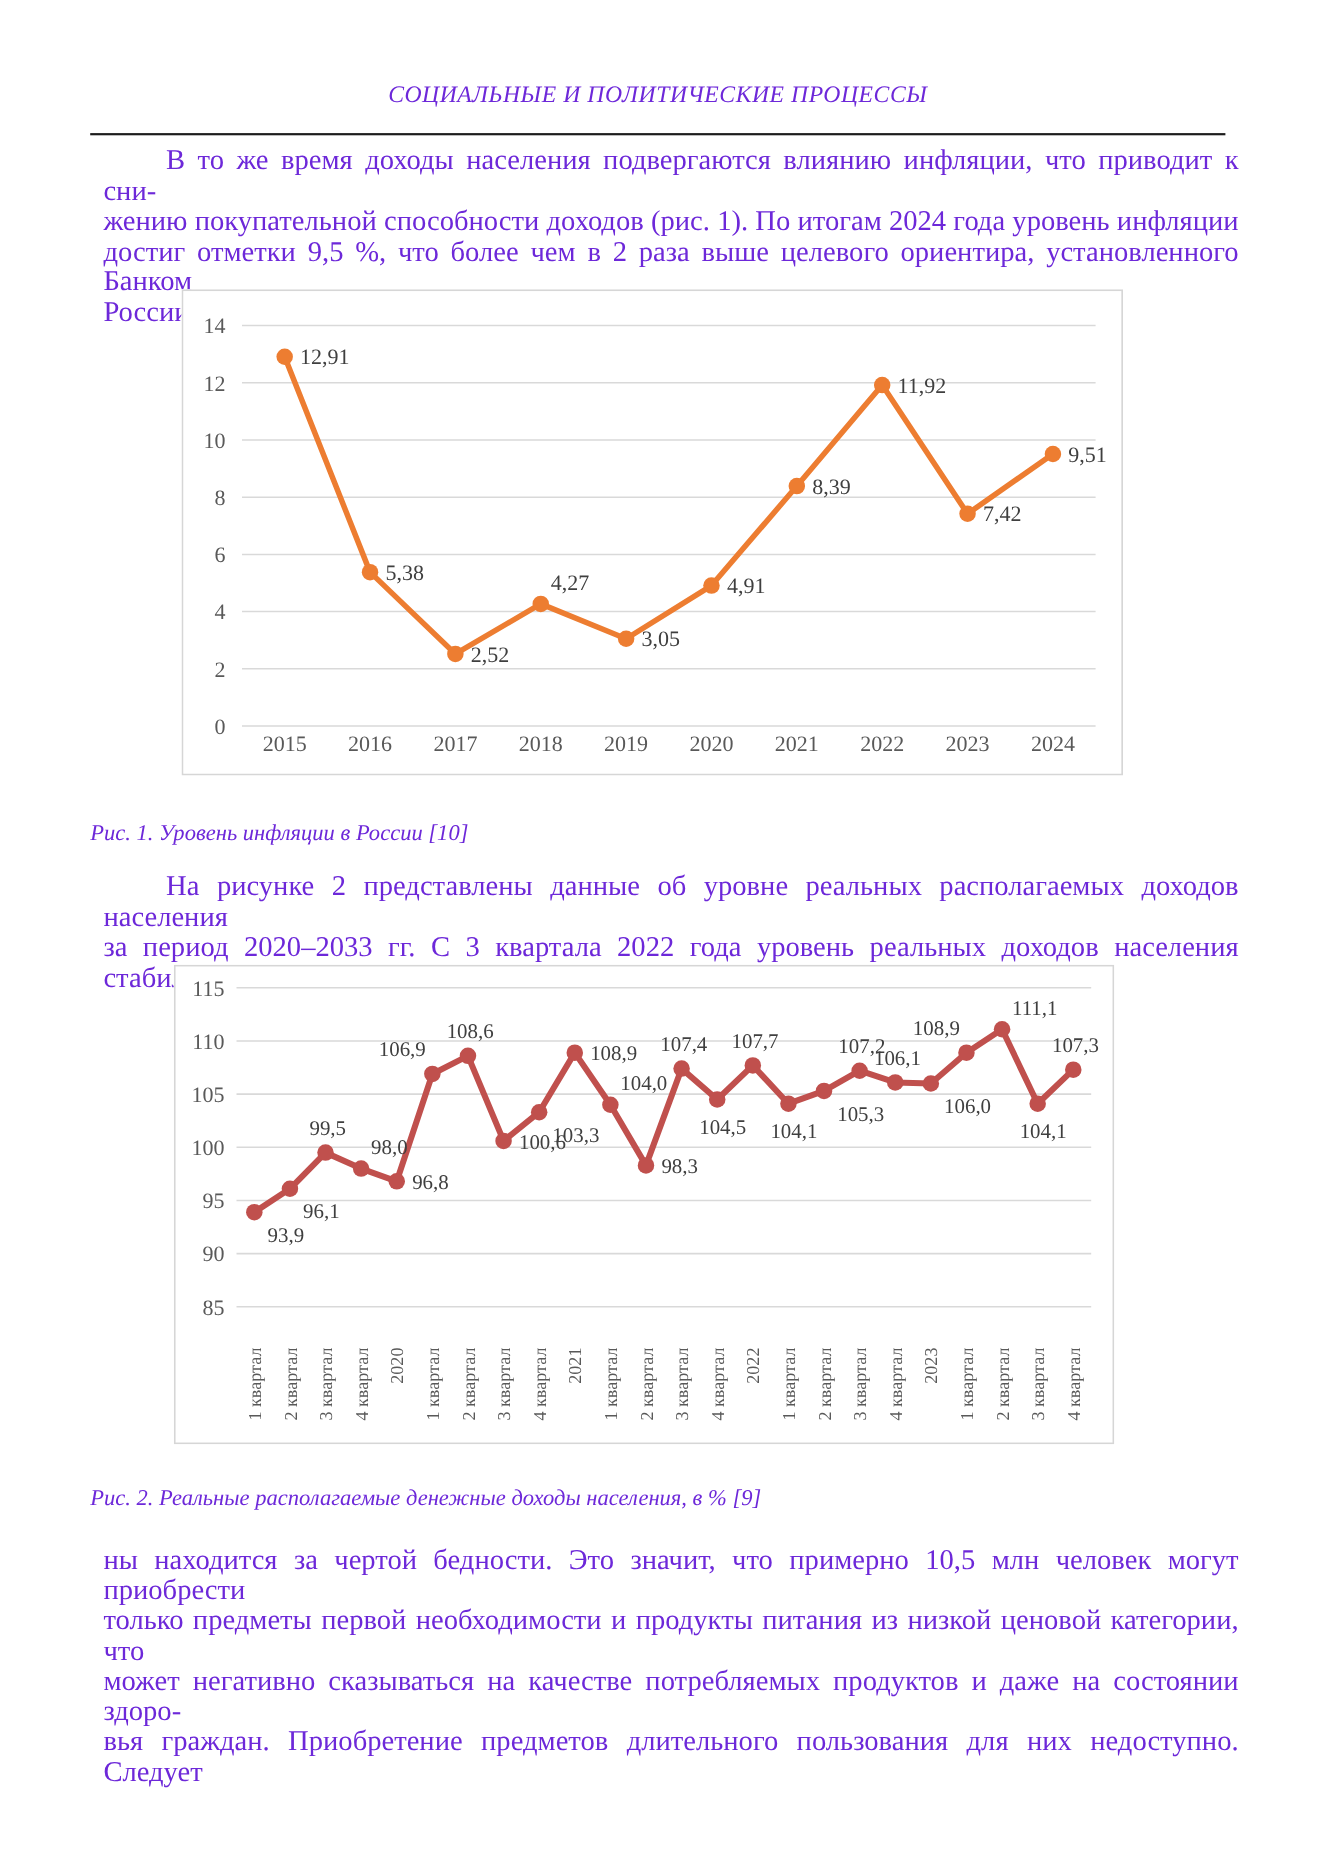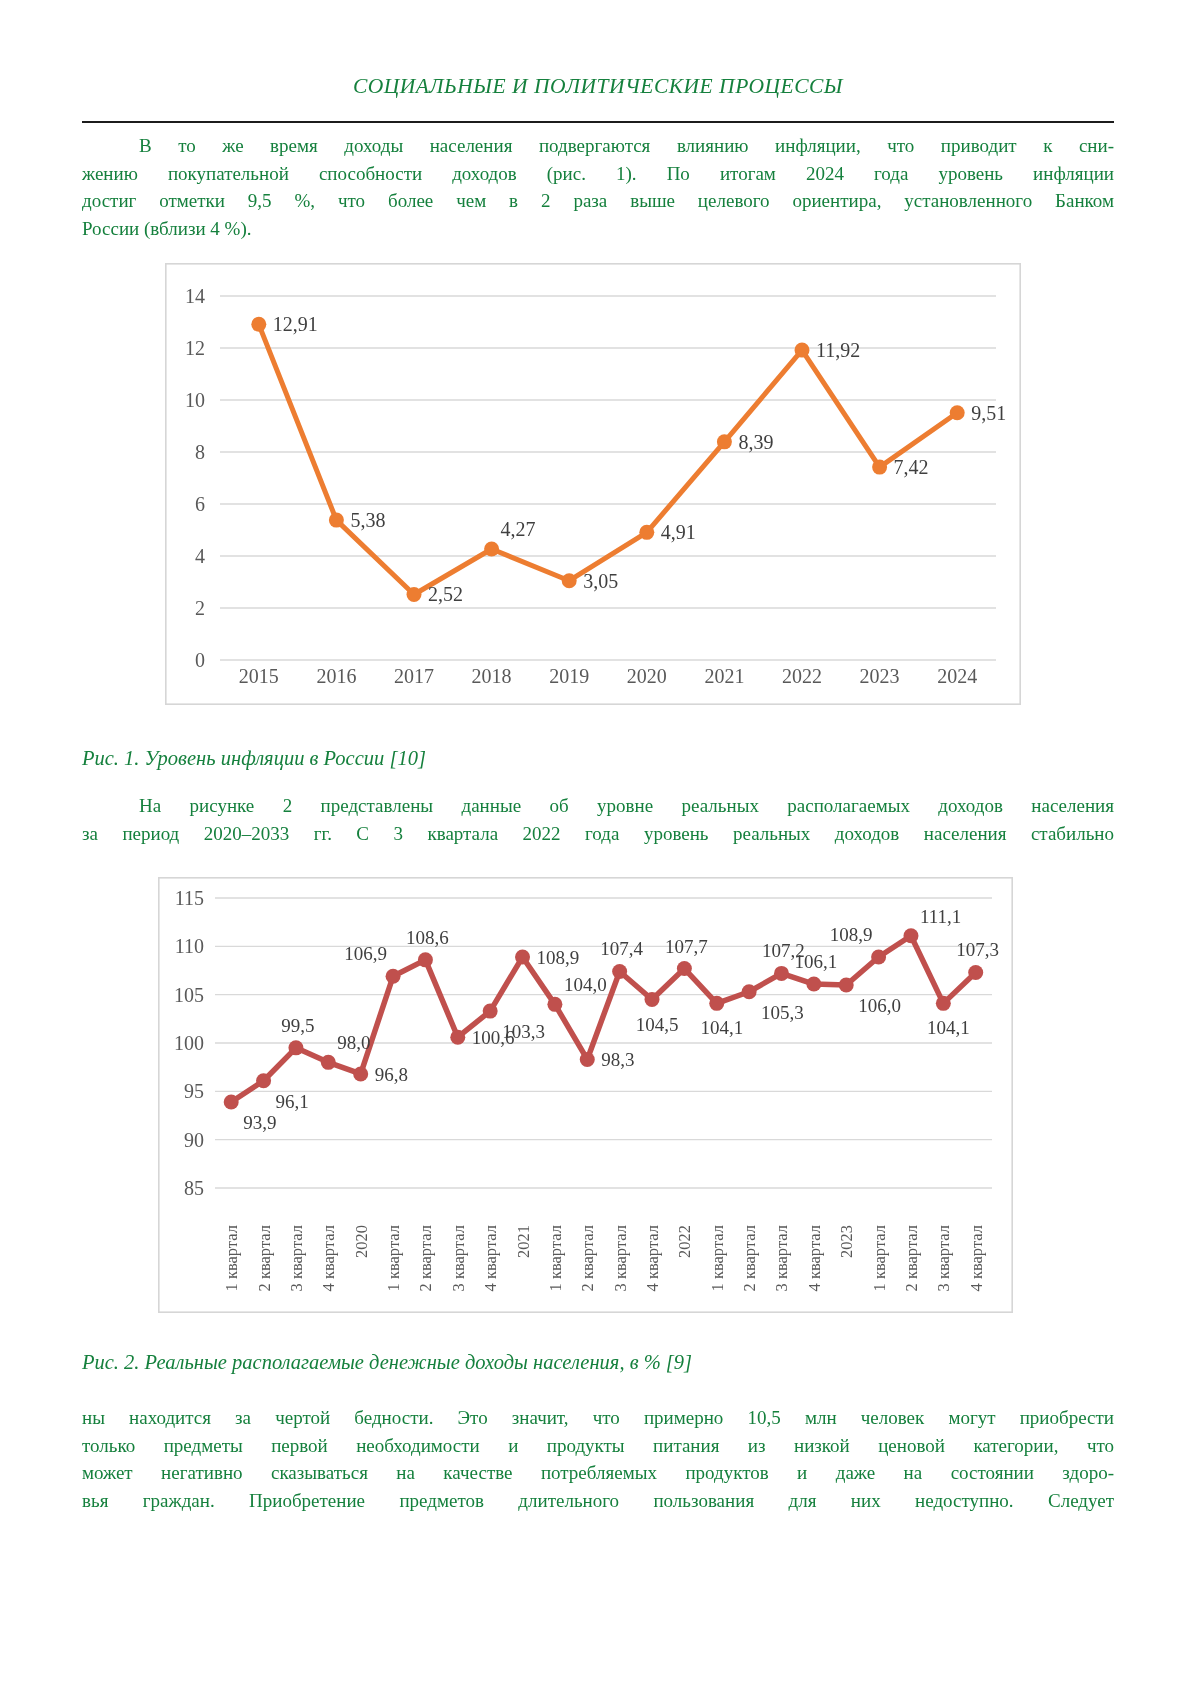--- a/index.html
+++ b/index.html
@@ -1,33 +1,33 @@
 <!DOCTYPE html>
 <html><head>
 <meta charset="utf-8">
 <style>
   html,body{margin:0;padding:0;background:#ffffff;}
   .page{
     position:relative;
     width:1165px;height:1698px;
     background:#ffffff;
     font-family:"Liberation Serif","DejaVu Serif",serif;
-    color:#15803d;
+    color:#6d28d9;
     overflow:hidden;
   }
   .abs{position:absolute;}
   .running-header{
     top:74px;left:82px;width:1032px;
     text-align:center;font-style:italic;font-size:21.5px;letter-spacing:0.5px;
   }
   .header-rule{
     top:121px;left:82px;width:1032px;height:0;
     border-top:2px solid #1c1c1c;
   }
-  .para{left:82px;width:1032px;font-size:19px;line-height:27.5px;}
+  .para{left:94px;width:1032px;font-size:26px;line-height:27.5px;}
   .para .line{white-space:normal;}
   .para .line.jl{text-align:justify;text-align-last:justify;}
   .para .line.indent{text-indent:57px;}
   .para1{top:132px;}
   .para2{top:779px;margin-top:13px;}
   .para3{top:1404px;}
   .figure{background:#ffffff;}
   .fig1{top:263px;left:165px;}
   .fig2{top:877px;left:158px;}
   .caption{

